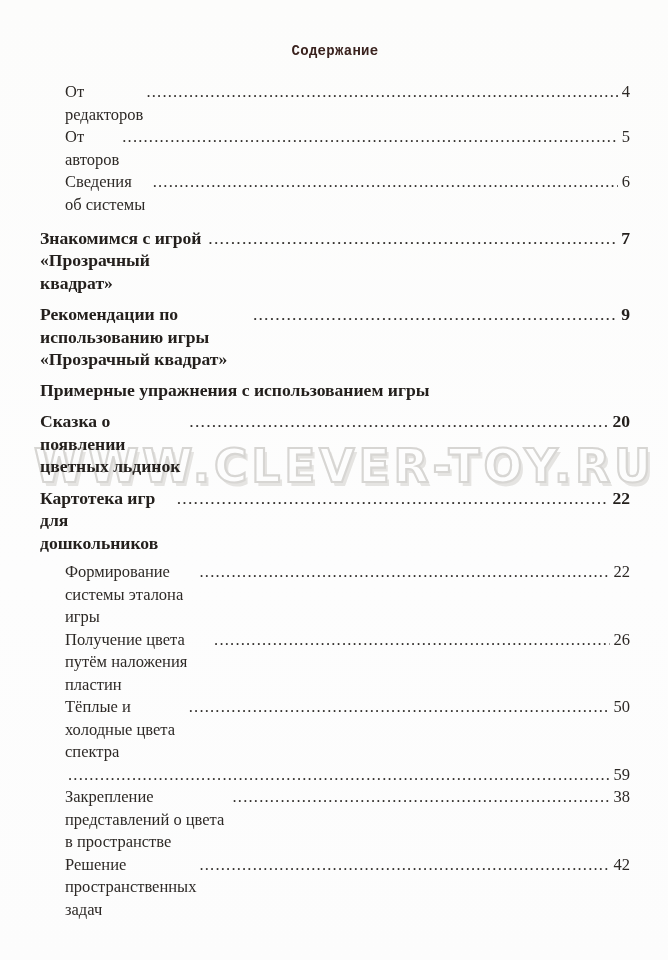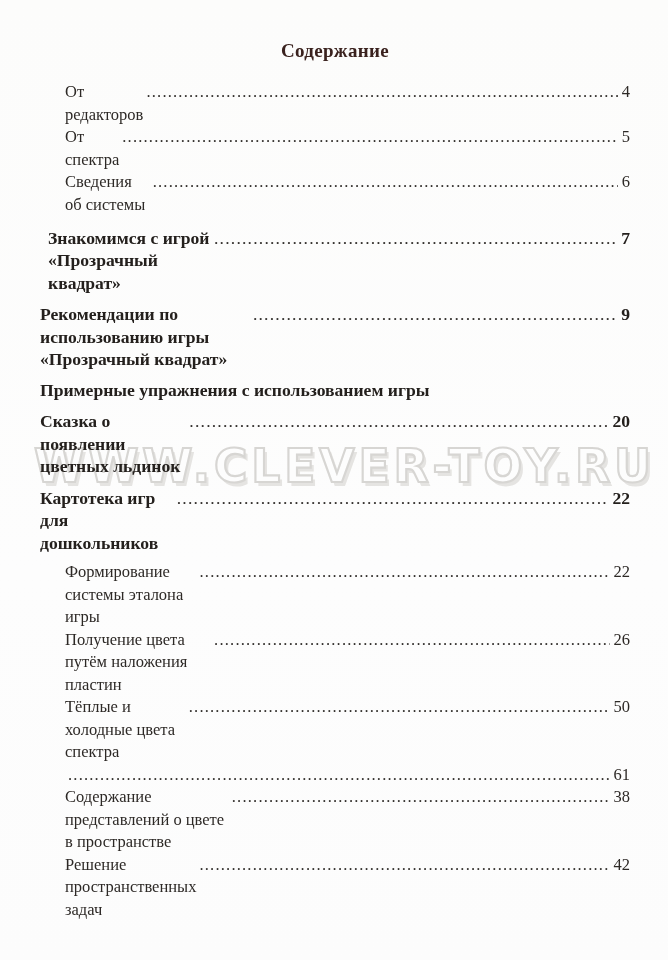--- a/index.html
+++ b/index.html
@@ -10,44 +10,44 @@
     color:#2d2926;
     overflow:hidden;
   }
   .page {
     position:relative;
     width:668px; height:960px;
     padding:38px 38px 0 40px;
     background:linear-gradient(180deg,#fcfcfb 0%,#fdfdfd 60%,#fcfcfc 100%);
   }
   .title {
-    font-family:Liberation Serif, serif;
+    font-family:Liberation Mono, monospace;
     font-weight:700;
-    font-size:19px;
+    font-size:14px;
     line-height:26px;
     letter-spacing:0.3px;
     color:#3a221e;
     text-align:center;
     position:relative; z-index:1;
   }
   .toc {
     margin-top:17px;
     display:flex; flex-direction:column;
     position:relative; z-index:1;
     font-size:16.5px; line-height:22.5px;
   }
   .entry.sub { padding-left:25px; }
   .row { display:flex; align-items:flex-start; }
   .heading {
     font-weight:700;
     font-size:17.6px;
     color:#24201d;
     margin:4.5px 0;
   }
-  .heading.extra-gap { margin-top:10.5px;margin-left:8px; }
+  .heading.extra-gap { margin-top:10.5px; }
   .heading.two .cont, .heading.two .row { line-height:21.5px; }
   .sub.gap-top { margin-top:2.5px; }
   .dots {
     flex:1 1 auto;
     overflow:hidden;
     white-space:nowrap;
     margin-left:3px;
     letter-spacing:1.2px;
     font-weight:400;
     color:#33302d;
@@ -89,21 +89,21 @@
     <div class="entry sub">
       <div class="row">
         <span class="label">От редакторов</span>
         <span class="dots"></span>
         <span class="pagenum">4</span>
       </div>
     </div>
 
     <div class="entry sub">
       <div class="row">
-        <span class="label">От спектра</span>
+        <span class="label">От авторов</span>
         <span class="dots"></span>
         <span class="pagenum">5</span>
       </div>
     </div>
 
     <div class="entry sub">
       <div class="row">
         <span class="label">Сведения об системы</span>
         <span class="dots"></span>
         <span class="pagenum">6</span>
@@ -166,27 +166,27 @@
       <div class="row">
         <span class="label">Тёплые и холодные цвета спектра</span>
         <span class="dots"></span>
         <span class="pagenum">50</span>
       </div>
     </div>
 
     <div class="entry sub">
       <div class="row">
         <span class="dots"></span>
-        <span class="pagenum">61</span>
+        <span class="pagenum">59</span>
       </div>
     </div>
 
     <div class="entry sub">
       <div class="row">
-        <span class="label">Содержание представлений о цвете в пространстве</span>
+        <span class="label">Закрепление представлений о цвета в пространстве</span>
         <span class="dots"></span>
         <span class="pagenum">38</span>
       </div>
     </div>
 
     <div class="entry sub">
       <div class="row">
         <span class="label">Решение пространственных задач</span>
         <span class="dots"></span>
         <span class="pagenum">42</span>

